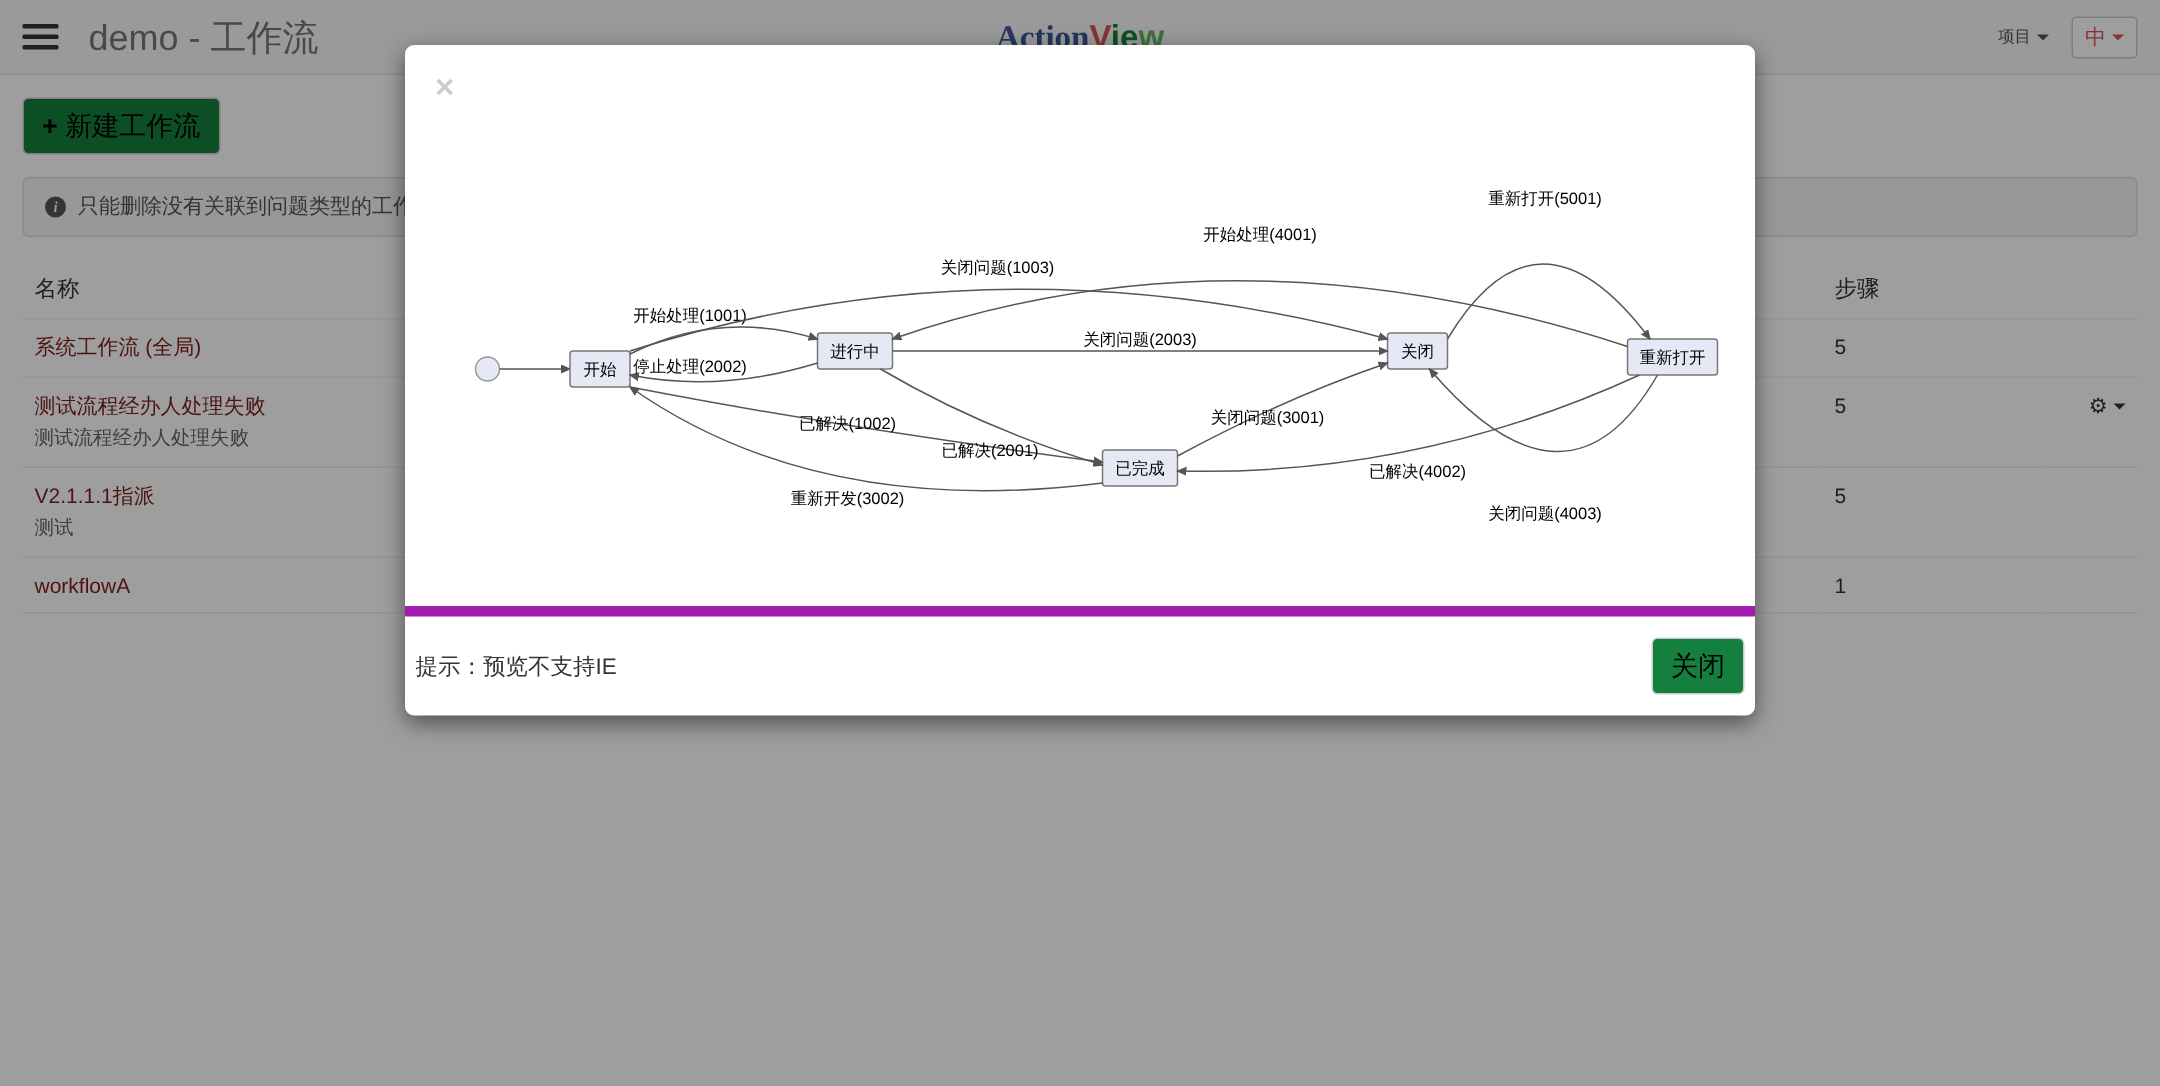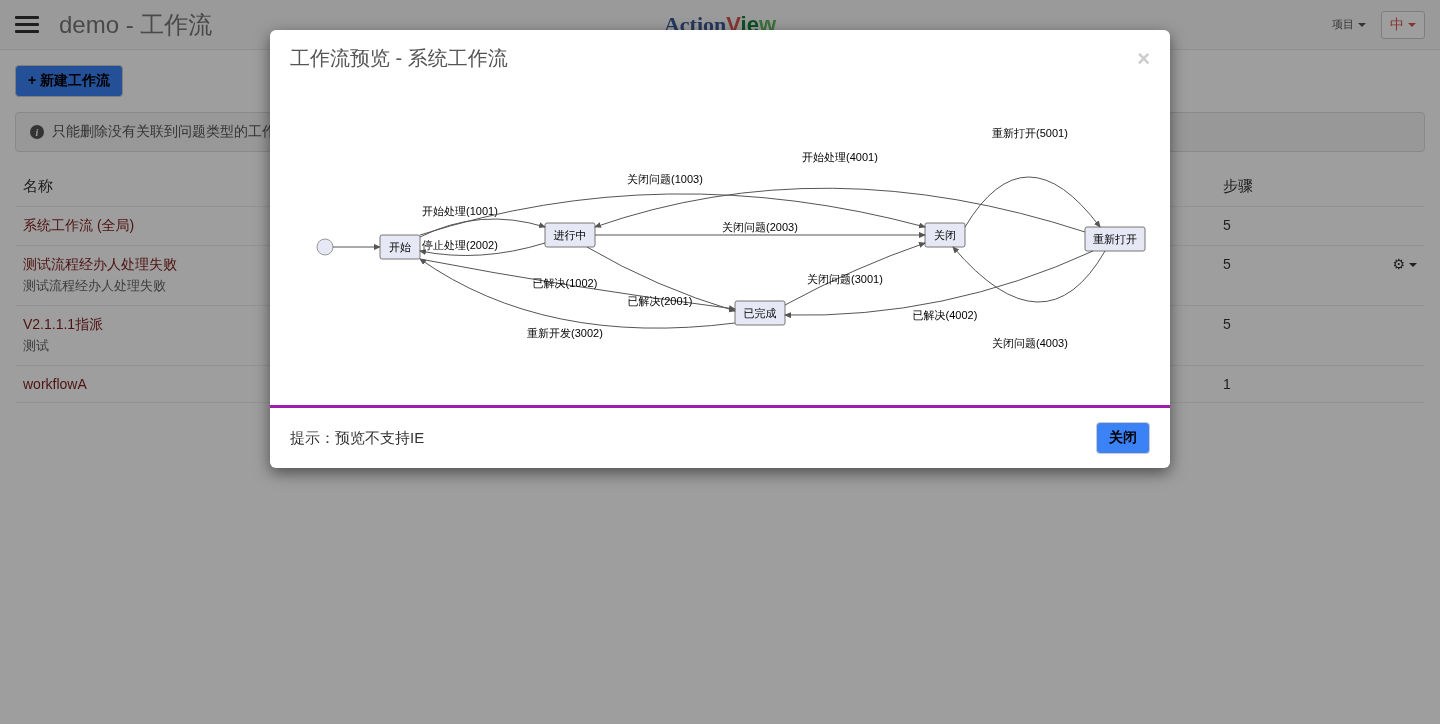--- a/index.html
+++ b/index.html
@@ -80,24 +80,23 @@
       align-items: center;
     }
     .content {
       padding: 15px;
     }
     .btn {
       display: inline-block;
       padding: 6px 12px;
       border: 1px solid #ccc;
       border-radius: 4px;
-      background: #3b82f6;
-      font-size: 14px;
+      background: #15803d;
+      font-size: 18px;
       cursor: pointer;
-      font-weight: bold;
     }
     .info-banner {
       margin-top: 15px;
       padding: 10px 14px;
       border: 1px solid #ddd;
       border-radius: 4px;
       background: #f5f5f5;
       color: #555;
       display: flex;
       align-items: center;
@@ -149,22 +148,22 @@
       display: flex;
       justify-content: space-between;
       align-items: center;
     }
     .modal-title { font-size: 20px; font-weight: 500; color: #555; }
     .modal-close { color: #ccc; font-size: 22px; cursor: pointer; font-weight: bold; }
     .modal-body {
       padding: 0 15px 15px;
     }
     .modal-footer {
-      border-top: 3px solid #a21caf;
-      padding: 14px 20px;
+      border-top: 7px solid #a21caf;
+      padding: 14px 7px;
       display: flex;
       justify-content: space-between;
       align-items: center;
     }
     .modal-footer .hint { color: #333; font-size: 15px; }
     svg text { font-size: 11px; fill: #000; }
     .node-box { fill: #e6e9f5; stroke: #777; stroke-width: 1; }
     .edge { stroke: #555; stroke-width: 1; fill: none; }
     .start-circle { fill: #e6e9f5; stroke: #999; }
     .info-icon-circle {
@@ -258,21 +257,20 @@
         <td>1</td>
         <td></td>
       </tr>
     </tbody>
   </table>
 </div>
 
 <div class="backdrop"></div>
 <div class="modal">
   <div class="modal-header">
-    <div class="modal-title">工作流预览 - 系统工作流</div>
     <div class="modal-close">×</div>
   </div>
   <div class="modal-body">
     <svg width="870" height="300">
       <defs>
         <marker id="arrow" markerWidth="7" markerHeight="7" refX="6" refY="3" orient="auto">
           <path d="M0,0 L7,3 L0,6 Z" fill="#555"></path>
         </marker>
       </defs>
 

